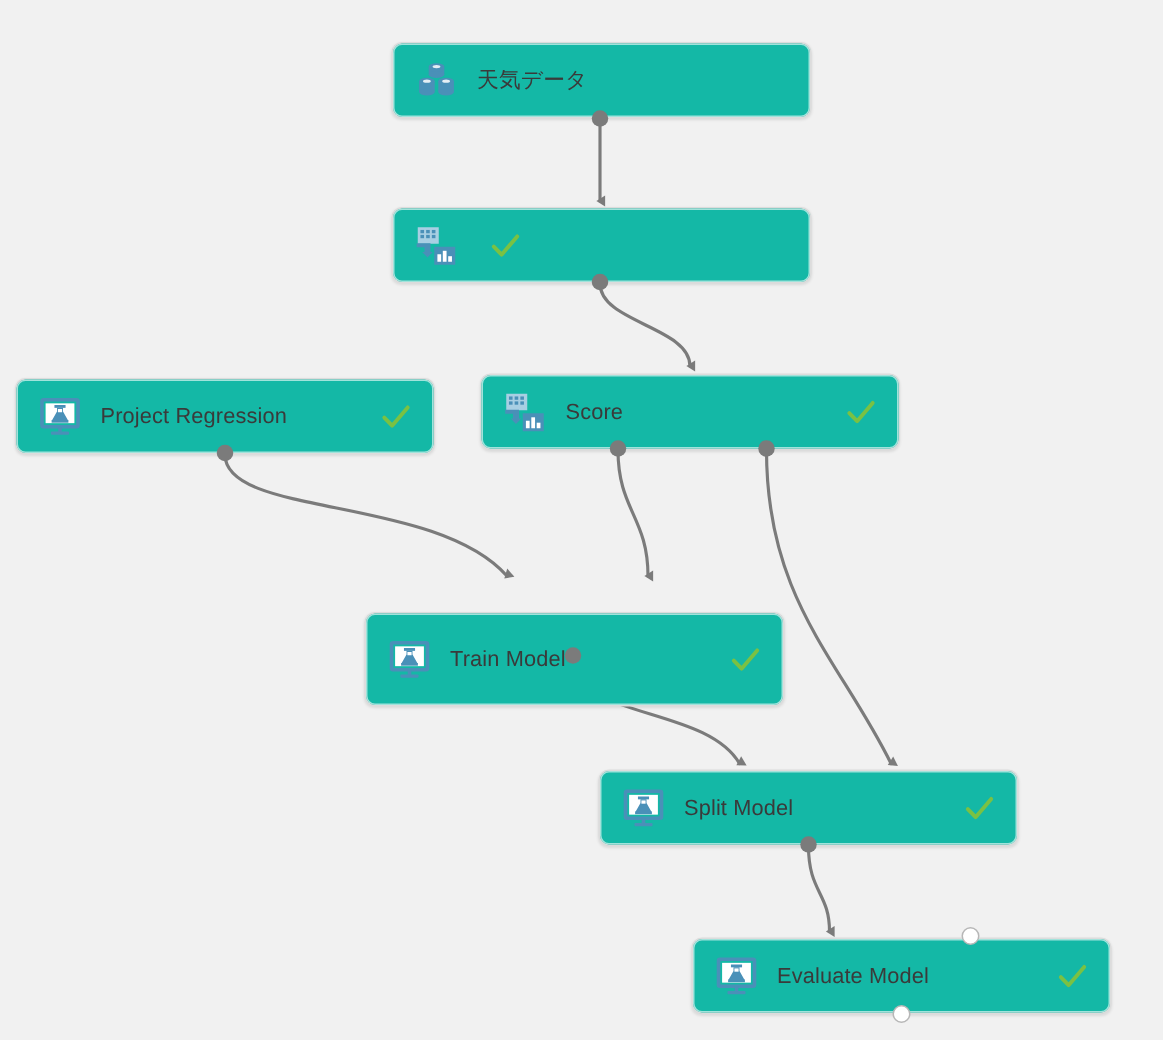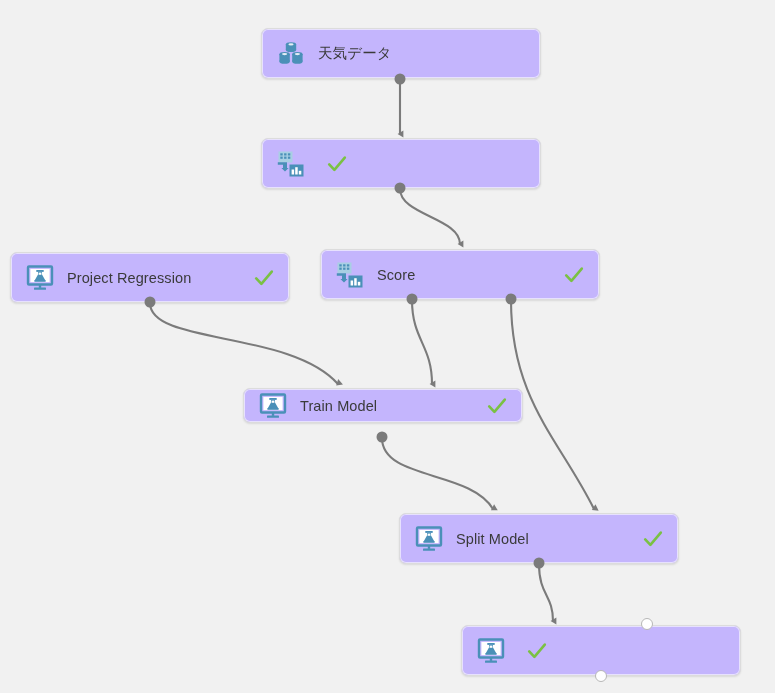--- a/index.html
+++ b/index.html
@@ -23,21 +23,21 @@
     position: absolute;
     left: 0;
     top: 0;
     width: 775px;
     height: 693px;
     pointer-events: none;
   }
   .node {
     position: absolute;
     box-sizing: border-box;
-    background: #c4b5fd;
+    background: #14b8a6;
     border: 1px solid #dcdcdc;
     border-radius: 7px;
     box-shadow: 0 1px 2px rgba(0,0,0,0.10), 0 0 0 1px rgba(255,255,255,0.6) inset;
     display: flex;
     align-items: center;
     padding: 16px 14px;
   }
   .node-icon {
     width: 30px;
     height: 30px;
@@ -176,21 +176,21 @@
         <rect x="15.6" y="20.5" width="2.5" height="5"></rect>
         <rect x="19.2" y="18.2" width="2.5" height="7.3"></rect>
         <rect x="22.8" y="21.8" width="2.5" height="3.7"></rect>
       </g>
     </svg></span>
         <span class="node-label">Score</span>
         <span class="node-status"><svg viewBox="0 0 22 22" xmlns="http://www.w3.org/2000/svg">
     <path d="M3.2,11.4 L8.4,16.8 L18.8,4.6" fill="none" stroke="#7ac143" stroke-width="2.6" stroke-linecap="round" stroke-linejoin="round"></path>
   </svg></span>
       </div>
-      <div class="node" style="left: 243px; top: 388px; width: 280px; height: 35px; align-items: center;">
+      <div class="node" style="left: 243px; top: 408px; width: 280px; height: 63px; align-items: center;">
         <span class="node-icon"><svg viewBox="0 0 30 30" xmlns="http://www.w3.org/2000/svg">
     <rect x="3" y="3.5" width="24" height="18" rx="1" fill="none" stroke="#4a90b8" stroke-width="2.4"></rect>
     <rect x="5.4" y="5.9" width="19.2" height="13.2" fill="#ffffff"></rect>
     <g fill="#4a90b8">
       <rect x="11.3" y="7.0" width="7.4" height="1.9"></rect>
       <path d="M13.0,8.9 L13.0,11.4 L9.6,17.4 L20.4,17.4 L17.0,11.4 L17.0,8.9 Z"></path>
       <rect x="9.4" y="17.0" width="11.2" height="1.8"></rect>
       <rect x="13.8" y="21.5" width="2.4" height="3.4"></rect>
       <rect x="9.0" y="24.6" width="12" height="2.2" rx="0.6"></rect>
     </g>
@@ -225,20 +225,21 @@
     <rect x="5.4" y="5.9" width="19.2" height="13.2" fill="#ffffff"></rect>
     <g fill="#4a90b8">
       <rect x="11.3" y="7.0" width="7.4" height="1.9"></rect>
       <path d="M13.0,8.9 L13.0,11.4 L9.6,17.4 L20.4,17.4 L17.0,11.4 L17.0,8.9 Z"></path>
       <rect x="9.4" y="17.0" width="11.2" height="1.8"></rect>
       <rect x="13.8" y="21.5" width="2.4" height="3.4"></rect>
       <rect x="9.0" y="24.6" width="12" height="2.2" rx="0.6"></rect>
     </g>
     <path d="M13.6,11.8 L16.4,11.8 L16.4,9.6 L13.6,9.6 Z" fill="#ffffff"></path>
   </svg></span>
+        <span class="node-label">Evaluate Model</span>
         <span class="node-status"><svg viewBox="0 0 22 22" xmlns="http://www.w3.org/2000/svg">
     <path d="M3.2,11.4 L8.4,16.8 L18.8,4.6" fill="none" stroke="#7ac143" stroke-width="2.6" stroke-linecap="round" stroke-linejoin="round"></path>
   </svg></span>
       </div>
     </div>
   <div id="ports-layer">
       <div class="port" style="left: 400px; top: 79px;"></div>
       <div class="port" style="left: 400px; top: 188px;"></div>
       <div class="port" style="left: 150px; top: 302px;"></div>
       <div class="port" style="left: 412px; top: 299px;"></div>

